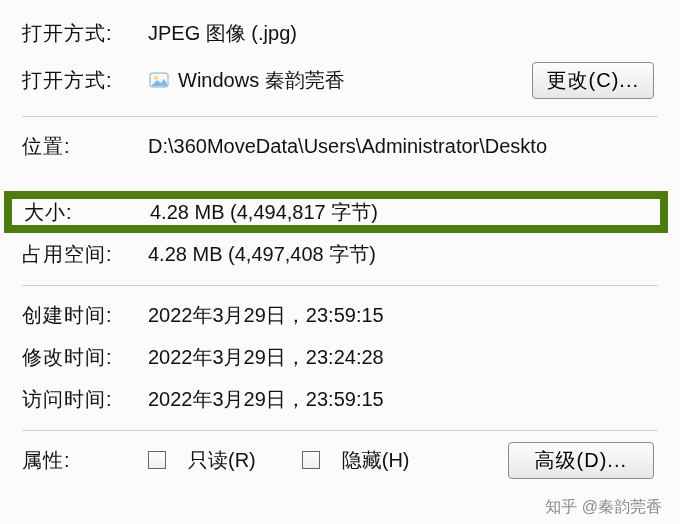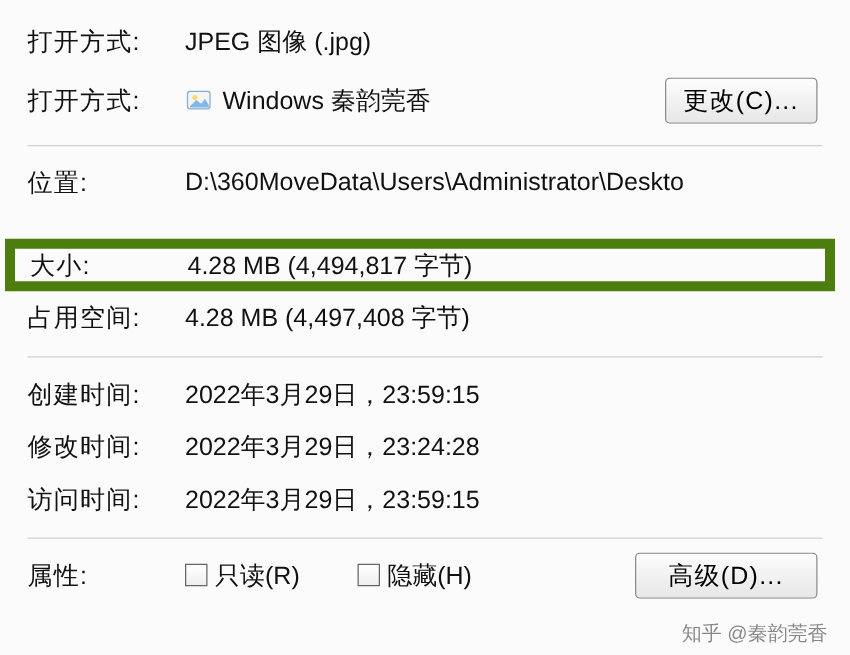--- a/index.html
+++ b/index.html
@@ -63,21 +63,21 @@
       margin-left: -18px;
       margin-right: -10px;
       padding-left: 12px;
       padding-right: 6px;
       height: 42px;
       margin-top: 24px;
     }
     .checkbox {
       display: inline-flex;
       align-items: center;
-      gap: 6px;
+      gap: 22px;
       margin-right: 38px;
       cursor: pointer;
     }
     .checkbox-box {
       width: 18px;
       height: 18px;
       border: 1px solid #666;
       background: linear-gradient(#fff, #eee);
       display: inline-block;
     }

